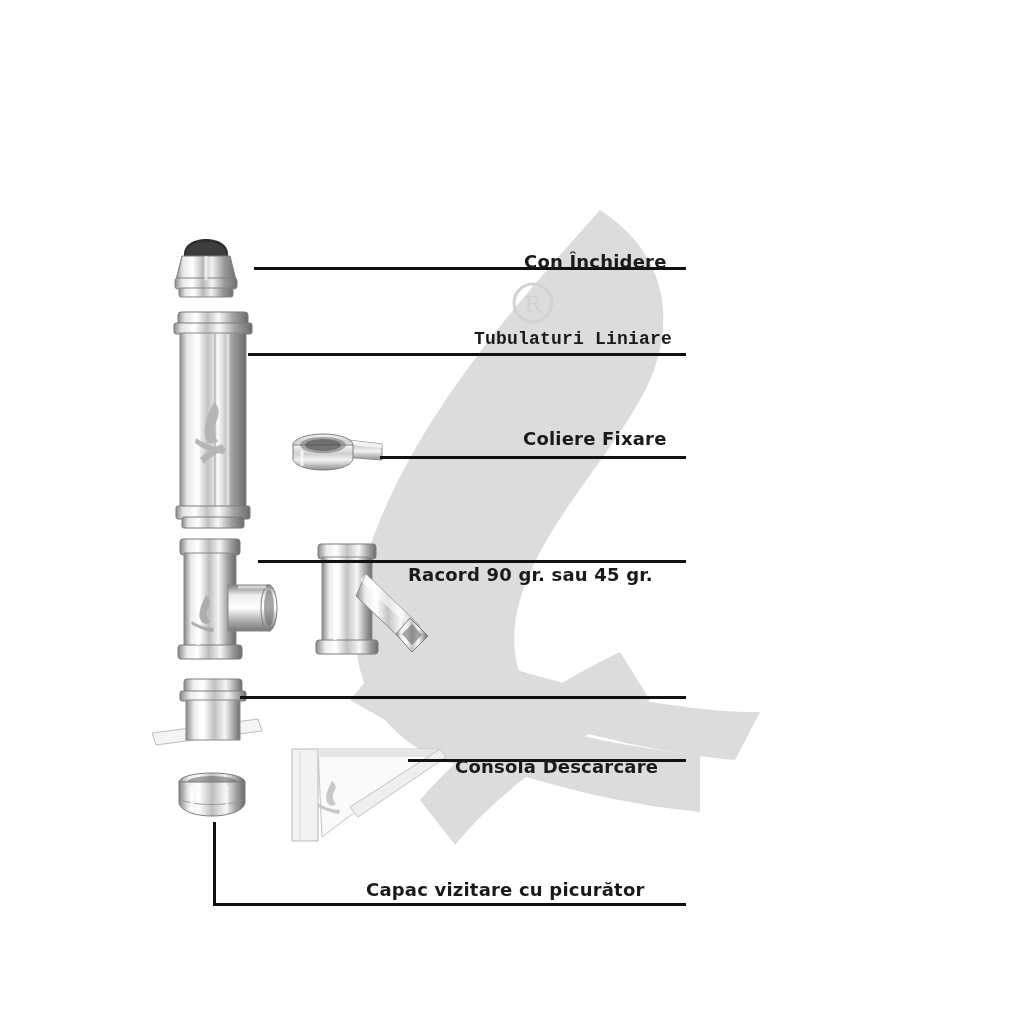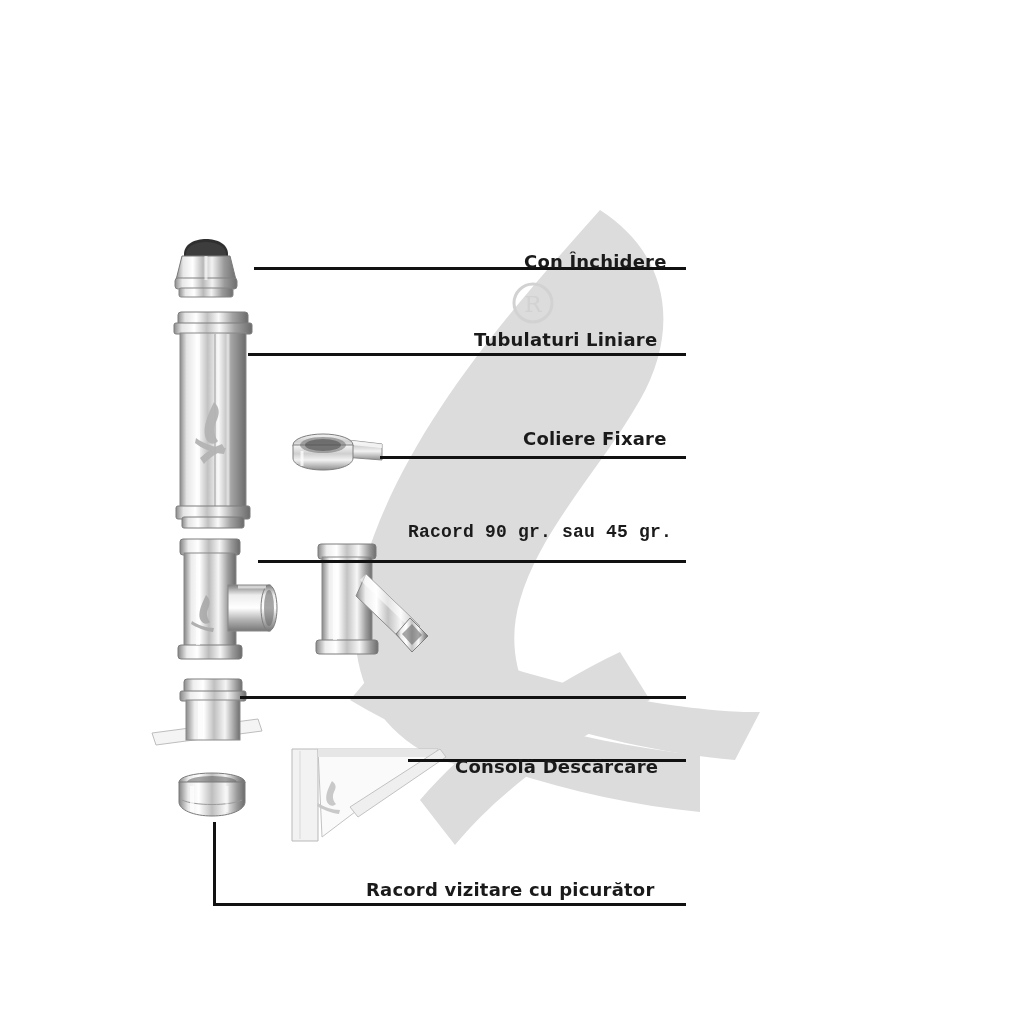--- a/index.html
+++ b/index.html
@@ -280,24 +280,24 @@
   <div class="leader h" style="left:248px; top:353px; width:438px;"></div>
   <div class="leader h" style="left:380px; top:456px; width:306px;"></div>
   <div class="leader h" style="left:258px; top:560px; width:428px;"></div>
   <div class="leader h" style="left:240px; top:696px; width:446px;"></div>
   <div class="leader h" style="left:408px; top:759px; width:278px;"></div>
   <div class="leader v" style="left:213px; top:822px; height:84px;"></div>
   <div class="leader h" style="left:213px; top:903px; width:473px;"></div>
 
   <div class="label" style="left:524px; top:251px;">Con Închidere</div>
 
-  <div class="label" style="left:474px; top:329px;">Tubulaturi Liniare</div>
+  <div class="label" style="left:474px; top:329px;font-family:Liberation Mono, monospace;">Tubulaturi Liniare</div>
 
   <div class="label" style="left:523px; top:428px;text-align:right;">Coliere Fixare</div>
 
-  <div class="label" style="left:408px; top:522px;font-family:Liberation Mono, monospace;">Racord 90 gr. sau 45 gr.</div>
+  <div class="label" style="left:408px; top:564px;">Racord 90 gr. sau 45 gr.</div>
 
 
   <div class="label" style="left:455px; top:731px;margin-top:25px;">Consolă Descărcare</div>
 
-  <div class="label" style="left:366px; top:879px;">Racord vizitare cu picurător</div>
+  <div class="label" style="left:366px; top:879px;">Capac vizitare cu picurător</div>
 
 </div>
 
 </body></html>

